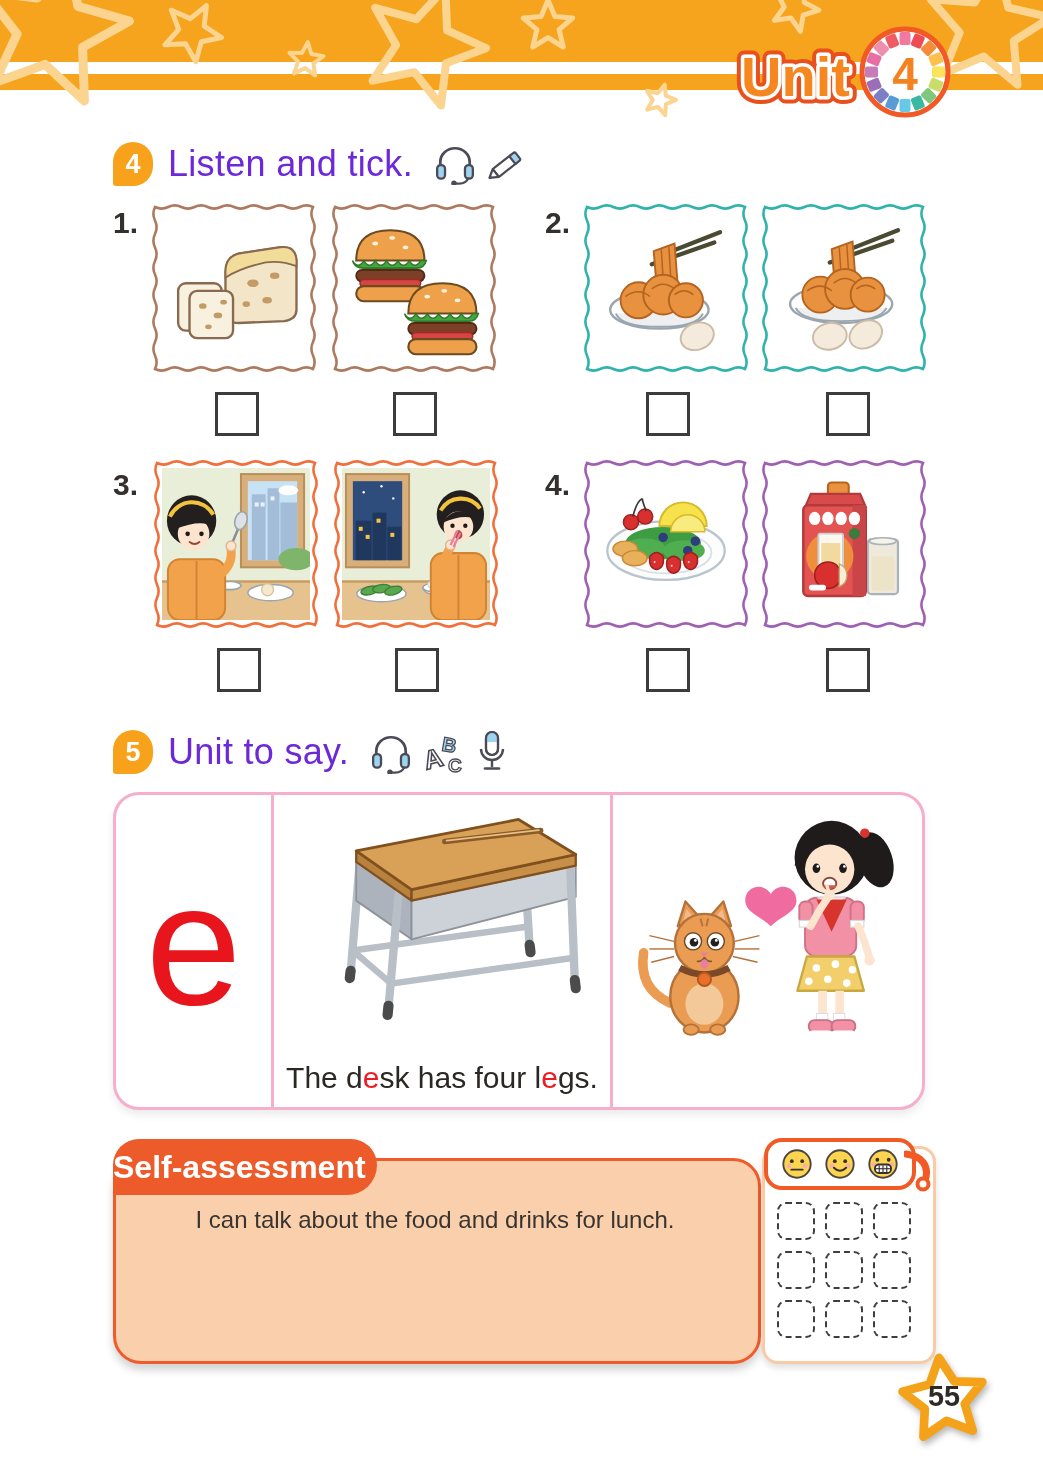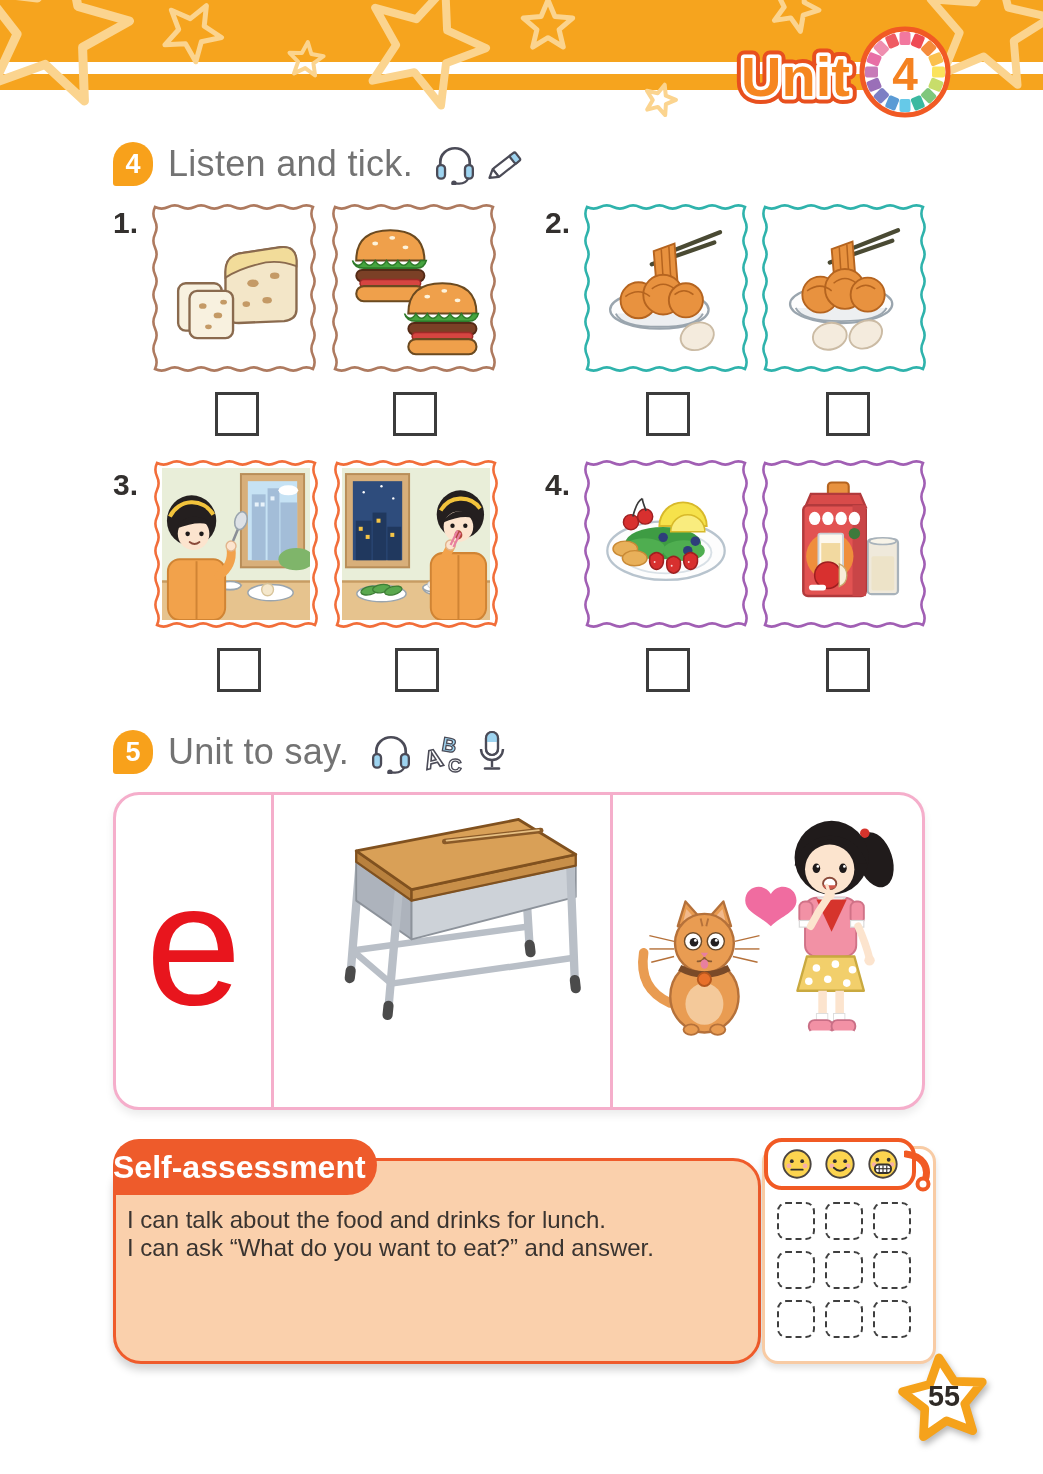--- a/index.html
+++ b/index.html
@@ -8,21 +8,21 @@
   svg{display:block;}
 
   
   #banner-svg{position:absolute;top:0;left:0;}
   #unit{position:absolute;left:733px;top:22px;width:218px;height:100px;}
 
   
   .act-header{position:absolute;display:flex;align-items:center;gap:15px;}
   .badge{width:40px;height:44px;border-radius:20px 20px 20px 3px;background:#F8A11B;color:#fff;
          font-size:27px;font-weight:bold;display:flex;align-items:center;justify-content:center;}
-  .act-title{font-size:36px;color:#737373;font-weight:500;letter-spacing:.3px;}
+  .act-title{font-size:36px;color:#6d28d9;font-weight:500;letter-spacing:.3px;}
   .hdr-icons{display:flex;gap:10px;align-items:flex-end;margin-left:6px;}
 
   
   .item-num{position:absolute;font-size:30px;font-weight:600;color:#33302E;}
   .card{position:absolute;width:168px;height:172px;background:#fff;}
   .card .wave{position:absolute;inset:0;width:100%;height:100%;}
   .card .art{position:absolute;inset:13px;}
   .card .art-scene{position:absolute;inset:10px;}
   .card .art svg,.card .art-scene svg{width:100%;height:100%;}
   .checkbox{position:absolute;width:38px;height:38px;border:3px solid #3C3C3C;background:#fff;}
@@ -42,21 +42,21 @@
   .red-e{color:#ED1C24;}
   .green-e{color:#00A651;}
 
   
   .self-body{position:absolute;left:113px;top:1158px;width:642px;height:200px;background:#FAD0AC;
              border:3px solid #EF5B2B;border-radius:28px;box-shadow:0 6px 8px rgba(0,0,0,.18);}
   .self-header{position:absolute;left:113px;top:1139px;width:264px;height:56px;background:#EE5B2B;
                border-radius:26px 26px 30px 2px;color:#fff;font-size:32px;font-weight:bold;
                display:flex;align-items:center;box-sizing:border-box;}
   .self-lines{position:absolute;left:127px;top:1206px;width:616px;display:flex;flex-direction:column;
-              font-size:24px;color:#3A3430;}
+              gap:27px;font-size:24px;color:#3A3430;text-align:center;}
   .self-lines p{margin:0;}
   .em{font-style:italic;}
 
   
   .assess-panel{position:absolute;left:762px;top:1146px;width:168px;height:212px;background:#fff;
                 border:3px solid #F8CBA4;border-radius:16px;box-shadow:0 4px 6px rgba(0,0,0,.12);}
   .emoji-strip{position:absolute;left:764px;top:1138px;width:152px;height:52px;background:#fff;
                border:4px solid #F15A24;border-radius:18px;display:flex;align-items:center;
                justify-content:center;gap:9px;box-sizing:border-box;z-index:2;}
   .curl{position:absolute;left:904px;top:1148px;z-index:3;}
@@ -439,20 +439,21 @@
             <line x1="299" y1="194" x2="300" y2="203" stroke="#4B4B4B" stroke-width="11" stroke-linecap="round"></line>
             <line x1="250" y1="156" x2="251" y2="164" stroke="#4B4B4B" stroke-width="11" stroke-linecap="round"></line>
             <polygon points="62,54 122,96 122,108 62,66" fill="#B9813E" stroke="#80511F" stroke-width="2.5"></polygon>
             <polygon points="122,96 300,58 300,70 122,108" fill="#C88F49" stroke="#80511F" stroke-width="2.5"></polygon>
             <polygon points="62,54 238,20 300,58 122,96" fill="#D9A057" stroke="#80511F" stroke-width="3"></polygon>
             <line x1="158" y1="44" x2="262" y2="32" stroke="#8A5A28" stroke-width="6" stroke-linecap="round"></line>
             <line x1="160" y1="43" x2="260" y2="31.5" stroke="#E7C083" stroke-width="2" stroke-linecap="round"></line>
           </g>
         </svg>
       </div>
+      <div class="lc-caption"><span>The d</span><span class="red-e">e</span><span>sk has four l</span><span class="red-e">e</span><span>gs.</span></div>
     </div>
 
     <div class="lc-cell lc-right">
       <div class="lc-art" style="top:4px;">
         <svg width="300" height="242" viewBox="0 0 310 255">
           <path d="M52,215 Q18,200 24,162" stroke="#E99C52" stroke-width="10" fill="none" stroke-linecap="round"></path>
           <ellipse cx="88" cy="208" rx="36" ry="38" fill="#E99C52" stroke="#B5713A" stroke-width="2.5"></ellipse>
           <ellipse cx="88" cy="216" rx="20" ry="22" fill="#F4C99A"></ellipse>
           <ellipse cx="74" cy="243" rx="8" ry="5.5" fill="#E99C52" stroke="#B5713A" stroke-width="2"></ellipse>
           <ellipse cx="102" cy="243" rx="8" ry="5.5" fill="#E99C52" stroke="#B5713A" stroke-width="2"></ellipse>
@@ -525,21 +526,20 @@
           <rect x="223" y="244" width="23" height="4" rx="2" fill="#fff"></rect>
         </svg>
       </div>
     </div>
   </div>
 
   <div class="self-body"></div>
   <div class="self-header">Self-assessment</div>
   <div class="self-lines">
     <p><span>I can talk about the food and drinks for lunch.</span><span class="em"></span><span></span></p>
-    <p><span>I can ask “What do you want to eat?” and answer.</span><span class="em"></span><span></span></p>
   </div>
 
   <div class="assess-panel"></div>
   <div class="emoji-strip">
     <svg width="34" height="34" viewBox="0 0 36 36">
       <circle cx="18" cy="18" r="14.5" fill="#FCD44F" stroke="#4A4440" stroke-width="2"></circle>
       <circle cx="12.5" cy="15" r="2" fill="#33302E"></circle>
         <circle cx="23.5" cy="15" r="2" fill="#33302E"></circle>
       <circle cx="9.5" cy="20" r="2.6" fill="#F5A9B8" opacity=".85"></circle>
         <circle cx="26.5" cy="20" r="2.6" fill="#F5A9B8" opacity=".85"></circle>

